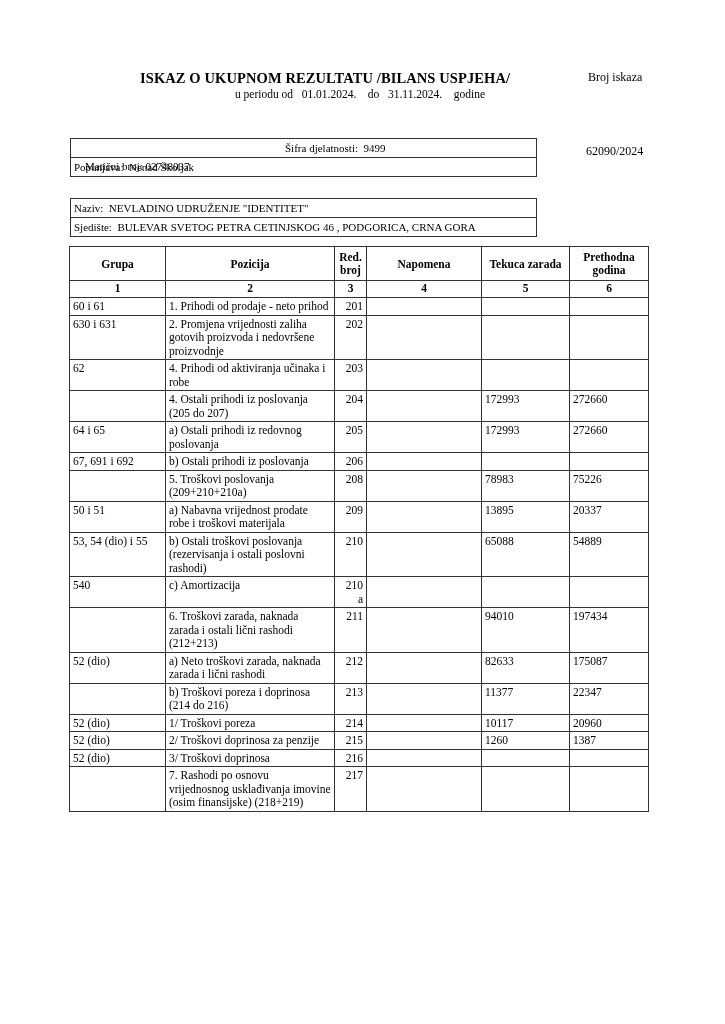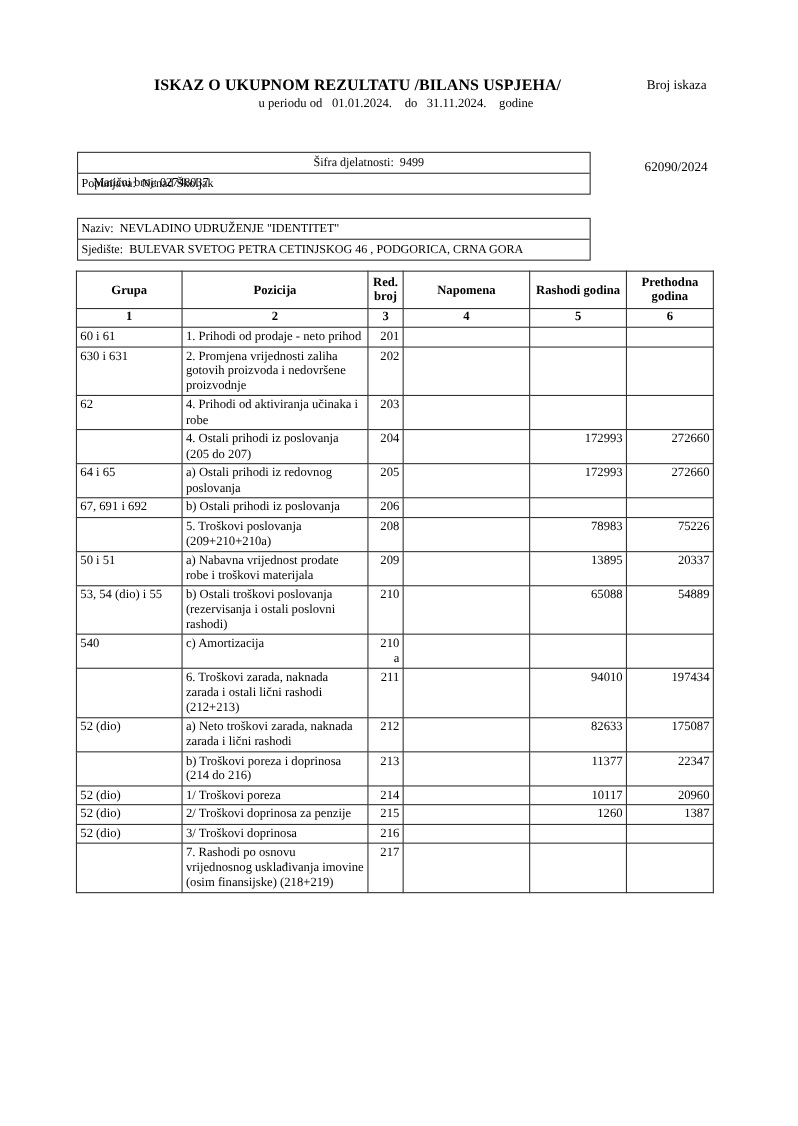--- a/index.html
+++ b/index.html
@@ -36,21 +36,21 @@
     border-collapse: collapse; table-layout: fixed; font-size: 11.5px;
   }
   table.main td, table.main th {
     border: 1.5px solid #333; vertical-align: top; padding: 2px 3px 1px 3px;
     line-height: 13.5px;
   }
   table.main th { font-weight: bold; text-align: center; vertical-align: middle; }
   table.main .hdr th { height: 30px; line-height: 13px; }
   table.main .nums th { height: 14px; padding: 1px 3px; }
   td.red { text-align: right; }
-  td.num { text-align: right; }
+  td.num { text-align: left; }
 </style>
 </head>
 <body>
 
 <div class="title">ISKAZ O UKUPNOM REZULTATU /BILANS USPJEHA/</div>
 <div class="period">u periodu od   01.01.2024.    do   31.11.2024.    godine</div>
 <div class="broj-label">Broj iskaza</div>
 <div class="broj-value">62090/2024</div>
 
 <div class="box box1">
@@ -74,21 +74,21 @@
     <col style="width:115px">
       <col style="width:88px">
       <col style="width:79px">
   </colgroup>
   <thead>
     <tr class="hdr">
       <th>Grupa</th>
       <th>Pozicija</th>
       <th>Red. broj</th>
       <th>Napomena</th>
-      <th>Rashodi godina</th>
+      <th>Tekuca zarada</th>
       <th>Prethodna godina</th>
     </tr>
     <tr class="nums">
       <th>1</th>
       <th>2</th>
       <th>3</th>
       <th>4</th>
       <th>5</th>
       <th>6</th>
     </tr>

